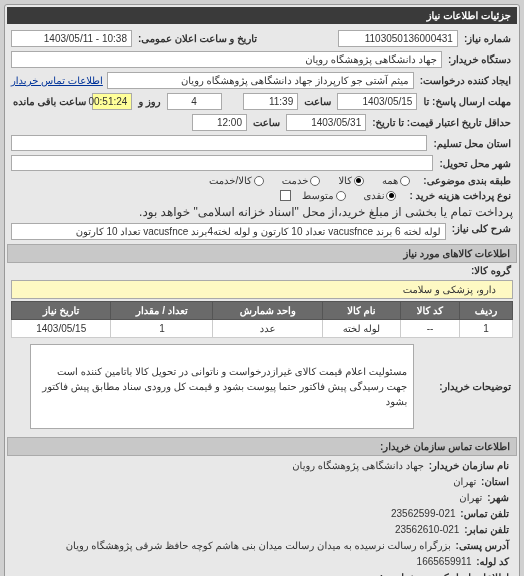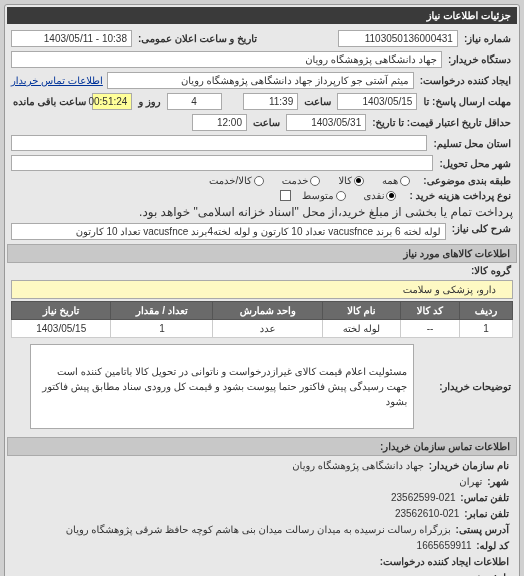--- a/index.html
+++ b/index.html
@@ -242,20 +242,24 @@
 
   <div class="watermark-area"></div>
 
   <div class="section-header">اطلاعات تماس سازمان خریدار:</div>
   <div class="contact-block">
     <div>
       <span class="label">نام سازمان خریدار:</span>
       <span>جهاد دانشگاهی پژوهشگاه رویان</span>
     </div>
     <div>
+      <span class="label">استان:</span>
+      <span>تهران</span>
+    </div>
+    <div>
       <span class="label">شهر:</span>
       <span>تهران</span>
     </div>
     <div>
       <span class="label">تلفن تماس:</span>
       <span>021-23562599</span>
     </div>
     <div>
       <span class="label">تلفن نمابر:</span>
       <span>021-23562610</span>

